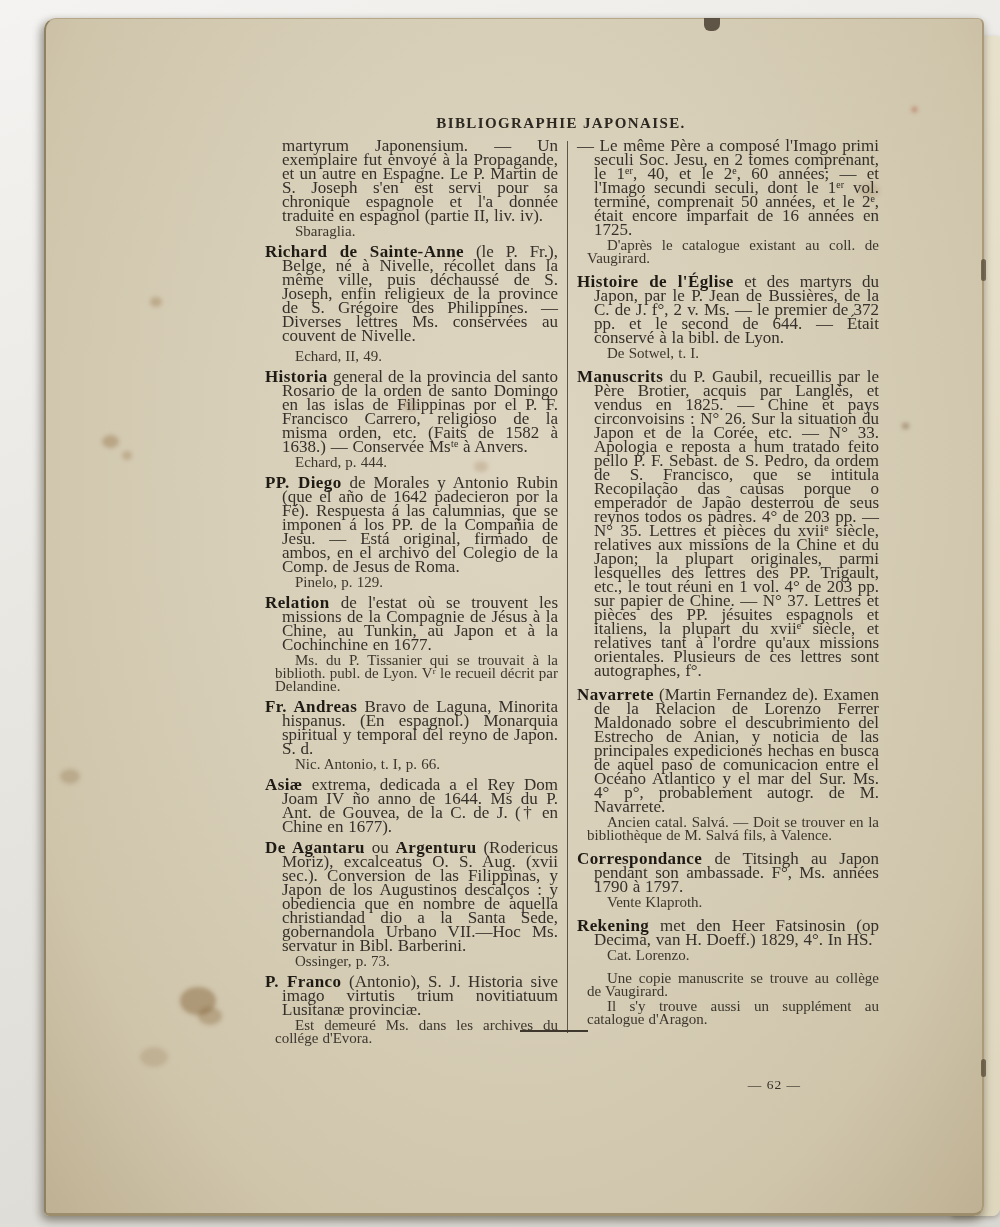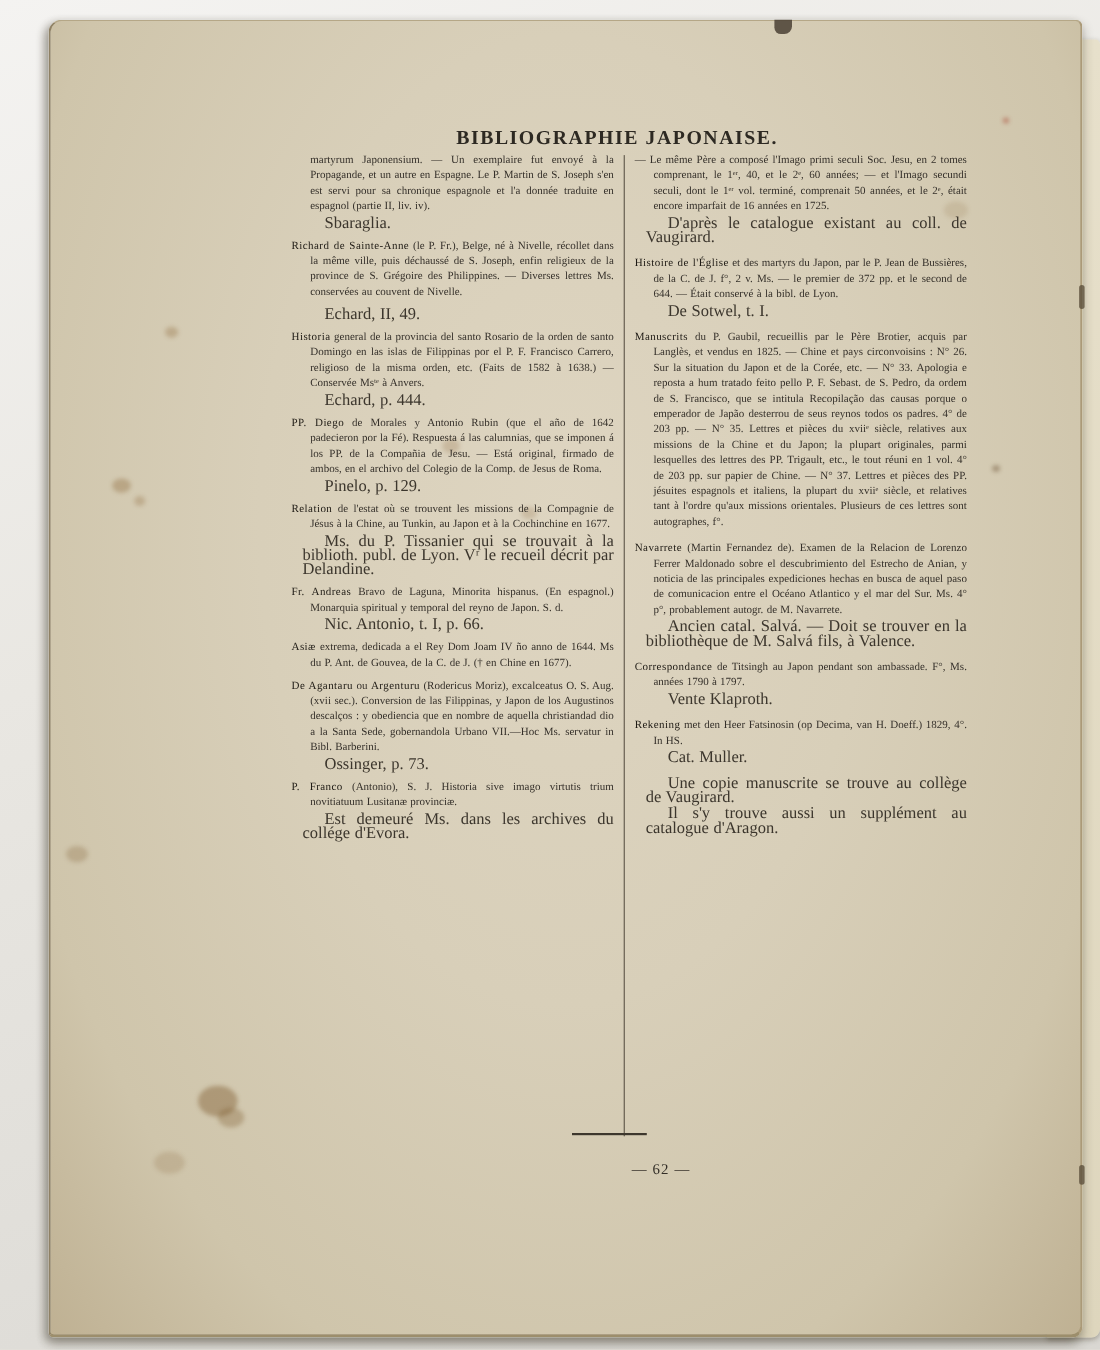--- a/index.html
+++ b/index.html
@@ -20,42 +20,42 @@
     border-left:2px solid #8f8164;border-top:1px solid #b5a787;
     border-right:2px solid #ab9a78;border-bottom:3px solid #9c8e6c;
     box-shadow:-4px 3px 8px rgba(50,42,25,.30),0 5px 10px rgba(50,42,25,.30);
   }
   .notch{position:absolute;left:658px;top:-1px;width:16px;height:13px;background:#4a4034;border-radius:0 0 7px 6px;opacity:.85}
   .edge-mark{position:absolute;width:5px;background:#5d503c;opacity:.8;border-radius:3px}
   .spot{position:absolute;border-radius:50%;filter:blur(2px)}
 
   .page-header{
     position:absolute;left:215px;top:96px;width:600px;text-align:center;
-    font-size:18px;font-weight:bold;letter-spacing:1.4px;color:#2d2922;
+    font-size:15px;font-weight:bold;letter-spacing:1.4px;color:#2d2922;
   }
   .col{position:absolute;top:120px;color:#35302a}
   .col-left{left:219px;width:293px}
   .col-right{left:531px;width:302px}
   .divider{position:absolute;left:521px;top:122px;width:1px;height:892px;background:rgba(58,50,38,.78)}
 
   .entry{margin:0 0 7px 0}
   .col-right .entry{margin-bottom:10px}
   .entry-body{
-    margin:0;font-size:10px;line-height:14px;text-align:justify;
+    margin:0;font-size:17px;line-height:14px;text-align:justify;
     padding-left:17px;text-indent:-17px;word-spacing:.5px;
   }
   .entry.flush .entry-body{text-indent:0}
-  .lead,.lead2{font-weight:normal;letter-spacing:.4px;color:#1e1a14}
+  .lead,.lead2{font-weight:bold;letter-spacing:.4px;color:#1e1a14}
   .entry-note{
     margin:2px 0 0 10px;font-size:15px;line-height:13px;
     text-indent:20px;text-align:justify;color:#3c362d;word-spacing:.4px;
   }
   .end-rule{position:absolute;left:474px;top:1011px;width:68px;height:2px;background:#3d372d}
   .page-number{
-    position:absolute;left:355px;top:1036px;width:400px;text-align:center;
+    position:absolute;left:355px;top:1058px;width:400px;text-align:right;
     font-size:13.5px;color:#332e27;letter-spacing:1px;
   }
 </style>
 </head>
 <body>
 
 <div style="position:absolute;inset:0">
   <div class="under-page"></div>
 
   <div class="sheet">
@@ -147,21 +147,21 @@
   <p class="entry-note">Ancien catal. Salvá. — Doit se trouver en la bibliothèque de M. Salvá fils, à Valence.</p>
         </div>
 
   <div class="entry">
     <p class="entry-body"><b class="lead">Correspondance</b><span class="btxt"> de Titsingh au Japon pendant son ambassade. F°, Ms. années 1790 à 1797.</span></p>
   <p class="entry-note">Vente Klaproth.</p>
         </div>
 
   <div class="entry">
     <p class="entry-body"><b class="lead">Rekening</b><span class="btxt"> met den Heer Fatsinosin (op Decima, van H. Doeff.) 1829, 4°. In HS.</span></p>
-  <p class="entry-note">Cat. Muller.</p>
+  <p class="entry-note">Cat. Lorenzo.</p>
         </div>
 
   <div class="entry">
   <p class="entry-note">Une copie manuscrite se trouve au collège de Vaugirard.</p>
           <p class="entry-note">Il s'y trouve aussi un supplément au catalogue d'Aragon.</p>
         </div>
 </div>
 
     <div class="end-rule"></div>
     <div class="page-number">— 62 —</div>

